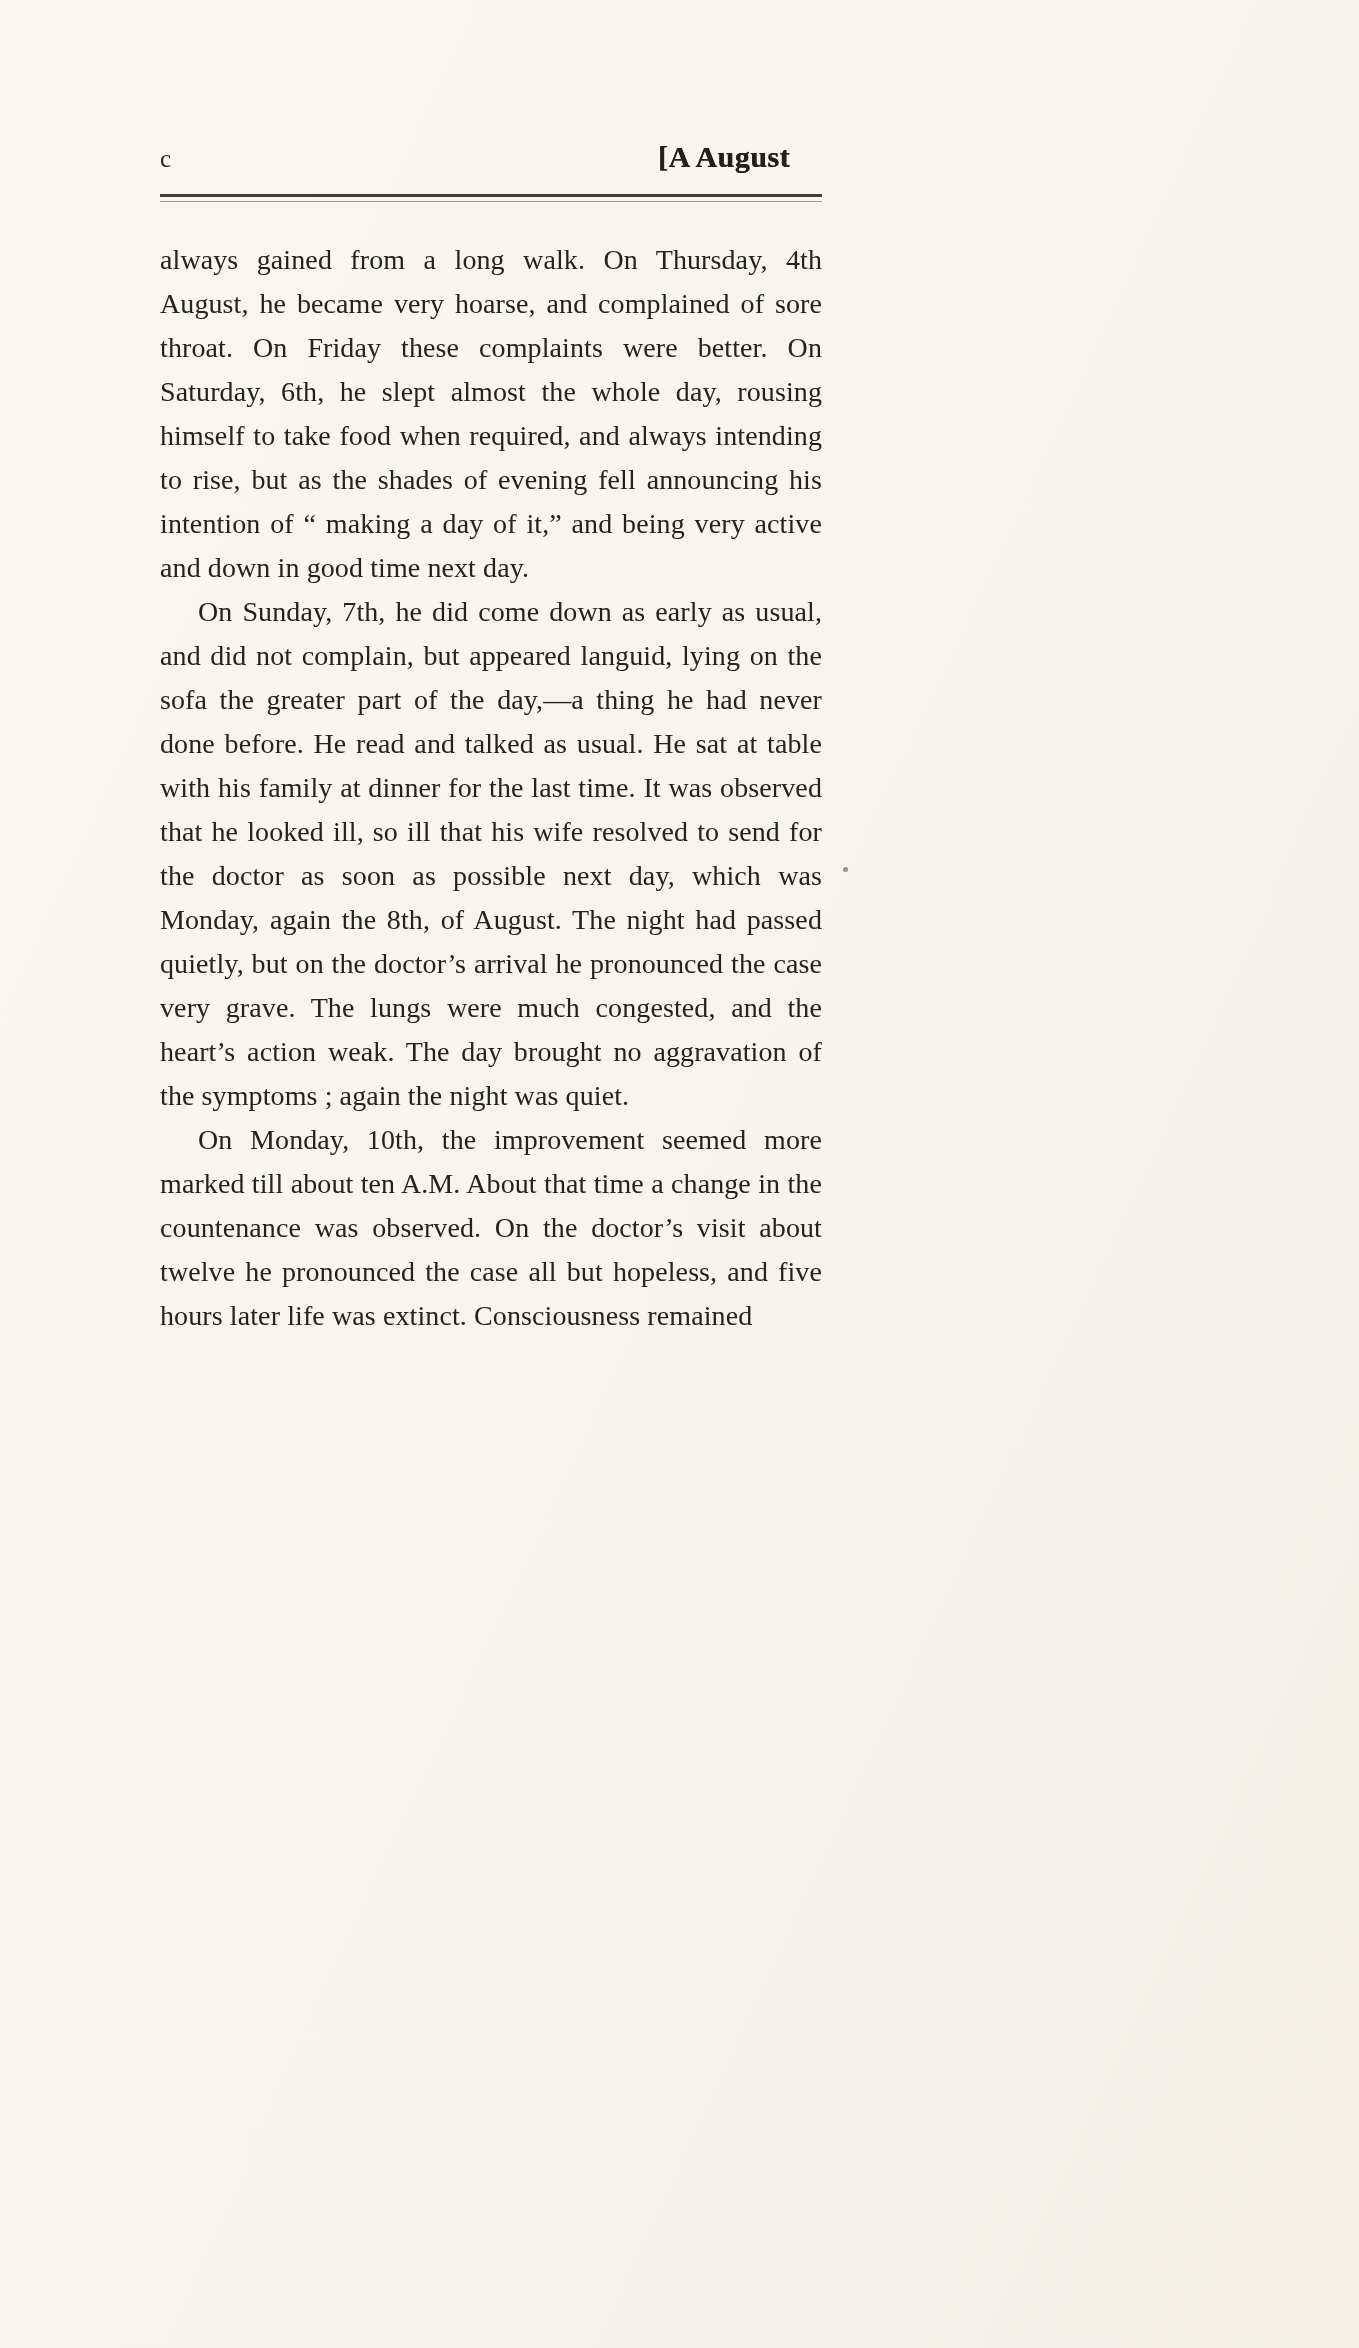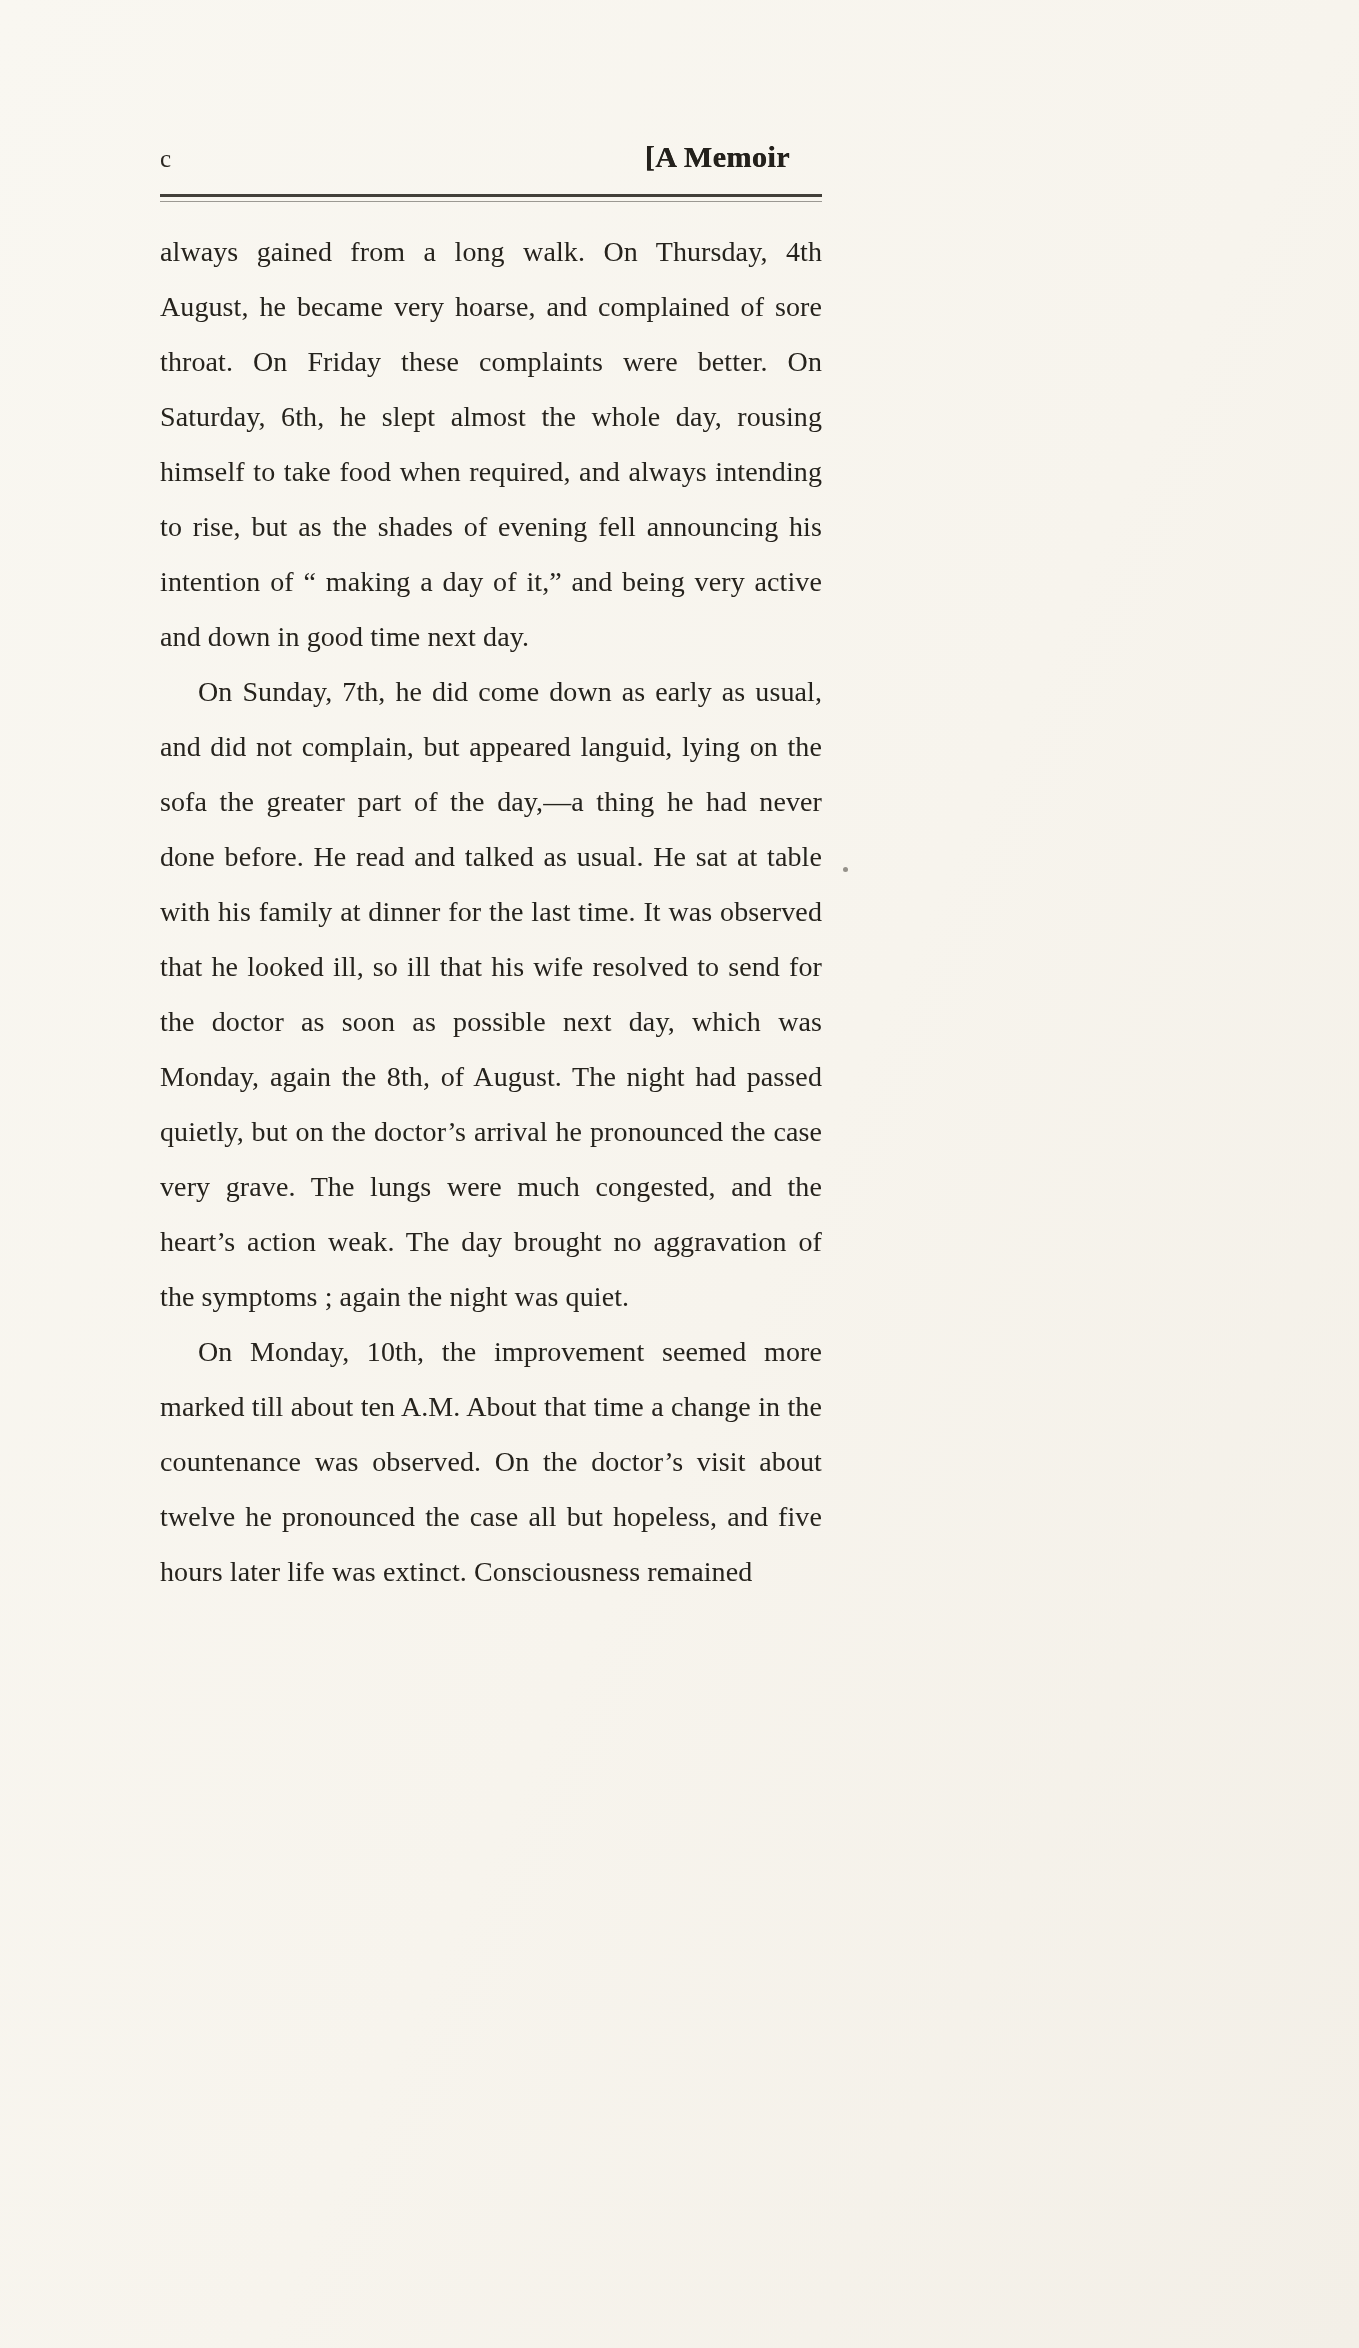--- a/index.html
+++ b/index.html
@@ -44,23 +44,23 @@
     padding-right: 32px;
     text-shadow: 0.4px 0 0 #24211c;
   }
   .rule {
     margin-top: 14px;
     border-top: 3px solid rgba(42, 39, 33, 0.88);
     border-bottom: 1px solid rgba(42, 39, 33, 0.45);
     height: 4px;
   }
   .body-text {
-    margin-top: 22px;
+    margin-top: 36px;
     font-size: 28px;
-    line-height: 55px;
+    line-height: 44px;
     color: #26231d;
     text-align: justify;
     letter-spacing: 0.1px;
   }
   .para {
     margin: 0;
   }
   .para.indent {
     text-indent: 38px;
   }
@@ -75,21 +75,21 @@
   }
 </style>
 </head>
 <body>
 
 <div class="page">
   <div class="content">
 
     <header class="page-header">
       <span class="sig">c</span>
-      <span class="running-title">[A Memoir</span>
+      <span class="running-title">[A August</span>
     </header>
 
     <div class="rule"></div>
 
     <main class="body-text">
       <p class="para">always gained from a long walk. On Thursday, 4th August, he became very hoarse, and complained of sore throat. On Friday these complaints were better. On Saturday, 6th, he slept almost the whole day, rousing himself to take food when required, and always intending to rise, but as the shades of evening fell announcing his intention of “ making a day of it,” and being very active and down in good time next day.</p>
       <p class="para indent">On Sunday, 7th, he did come down as early as usual, and did not complain, but appeared languid, lying on the sofa the greater part of the day,—a thing he had never done before. He read and talked as usual. He sat at table with his family at dinner for the last time. It was observed that he looked ill, so ill that his wife resolved to send for the doctor as soon as possible next day, which was Monday, again the 8th, of August. The night had passed quietly, but on the doctor’s arrival he pronounced the case very grave. The lungs were much congested, and the heart’s action weak. The day brought no aggravation of the symptoms ; again the night was quiet.</p>
       <p class="para indent">On Monday, 10th, the improvement seemed more marked till about ten A.M. About that time a change in the countenance was observed. On the doctor’s visit about twelve he pronounced the case all but hopeless, and five hours later life was extinct. Consciousness remained</p>
     </main>
 

